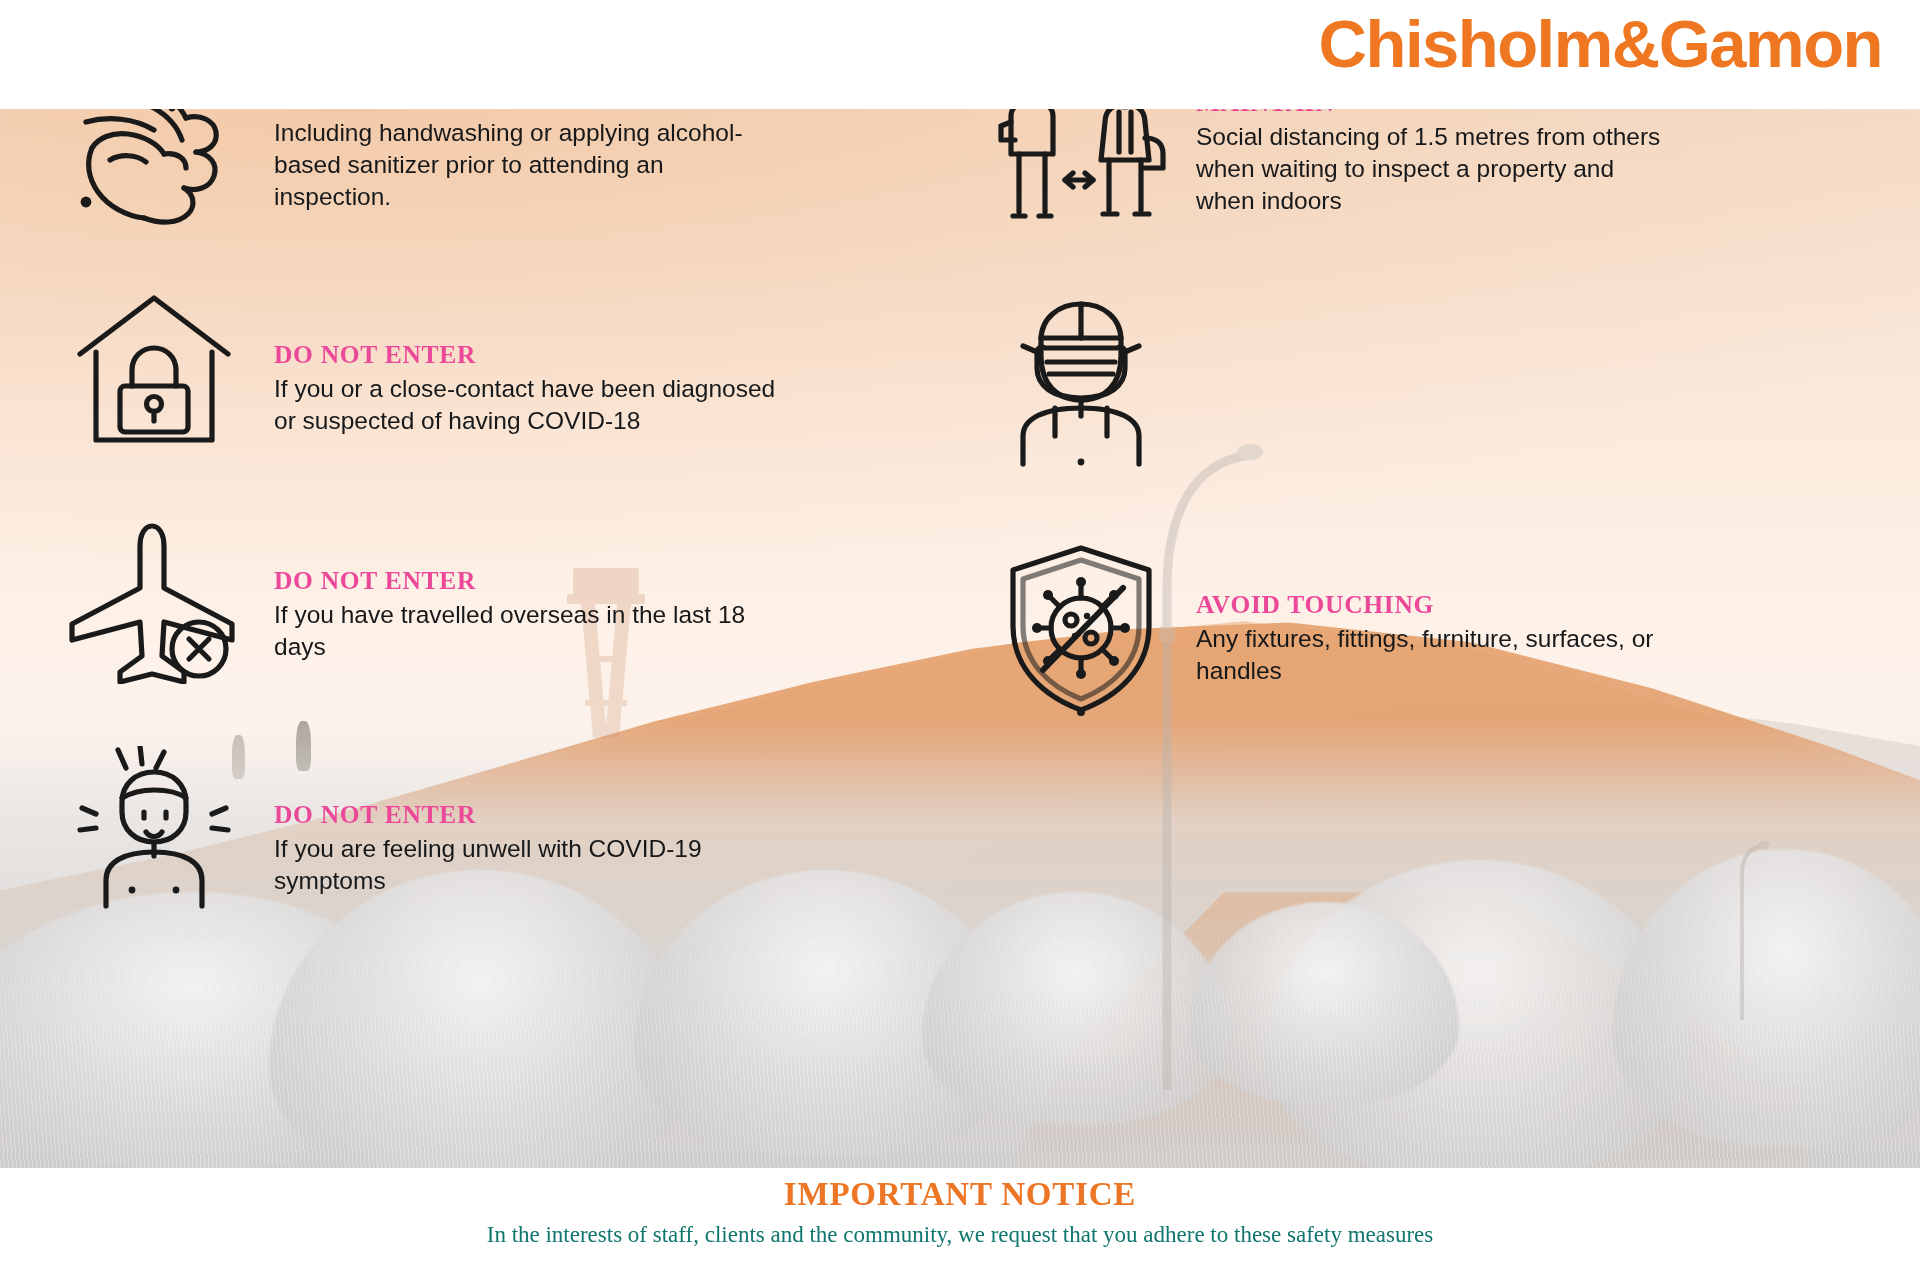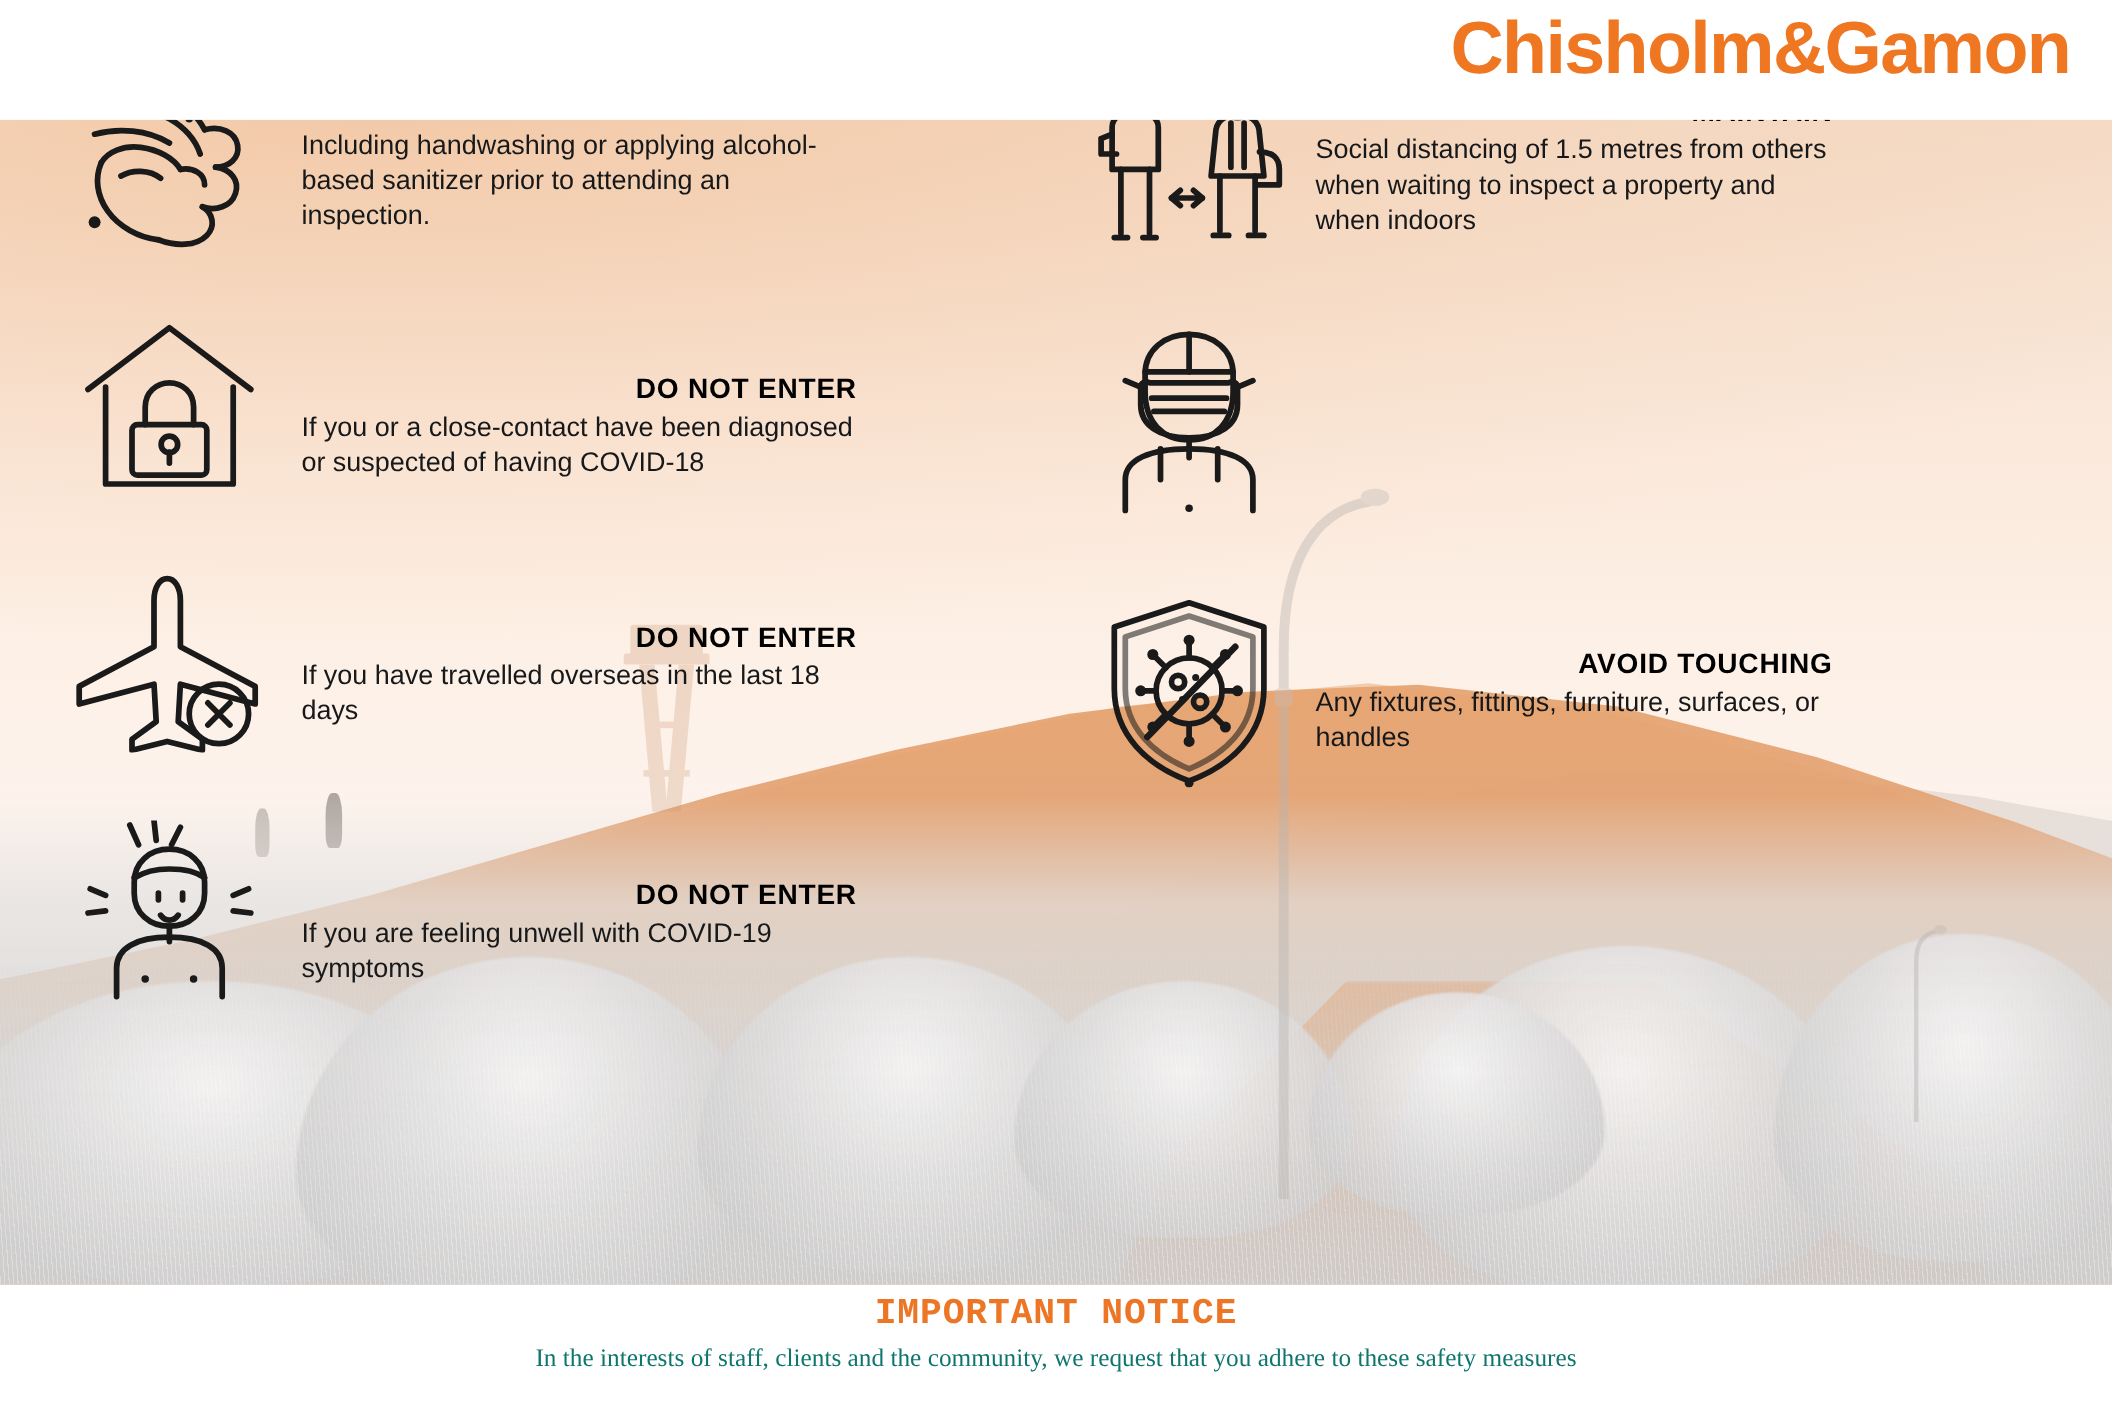--- a/index.html
+++ b/index.html
@@ -125,41 +125,41 @@
   }
   .icon-wrap.sm { width:178px; }
   .icon-wrap svg { display:block; }
 
   .txt { padding-top:4px; }
   .txt.pad-a { padding-top:30px; }
   .txt.pad-b { padding-top:48px; }
   .txt.pad-c { padding-top:52px; }
 
   h3.head {
-    font-family:Liberation Sans, sans-serif;
+    font-family:Liberation Serif, serif;
     font-size:25.5px; font-weight:700; letter-spacing:0.7px;
-    color:#000000; text-transform:uppercase;
-    line-height:1.30; margin-bottom:2px;text-align:right;
+    color:#ec4899; text-transform:uppercase;
+    line-height:1.30; margin-bottom:2px;
   }
   p.body {
     font-family:"Liberation Sans", sans-serif;
     font-size:24.5px; font-weight:400; color:#17181a;
     line-height:1.30; max-width:505px;
   }
   .col.right p.body { max-width:470px; }
 
   
   .footer {
     position:absolute; left:0; bottom:0; width:1920px; height:112px;
     background:#ffffff; z-index:30;
     display:flex; flex-direction:column; align-items:center; justify-content:flex-start;
     padding-top:6px;
   }
   .footer h2 {
-    font-family:Liberation Mono, monospace;
+    font-family:Liberation Serif, serif;
     font-size:33px; font-weight:700; letter-spacing:0.8px; color:#ec7625;
     text-transform:uppercase; line-height:1.25;
   }
   .footer p {
     font-family:"Liberation Serif", serif;
     font-size:23px; font-weight:400; color:#0f766e; line-height:1.35;
     margin-top:4px;
   }
 </style>
 </head>

